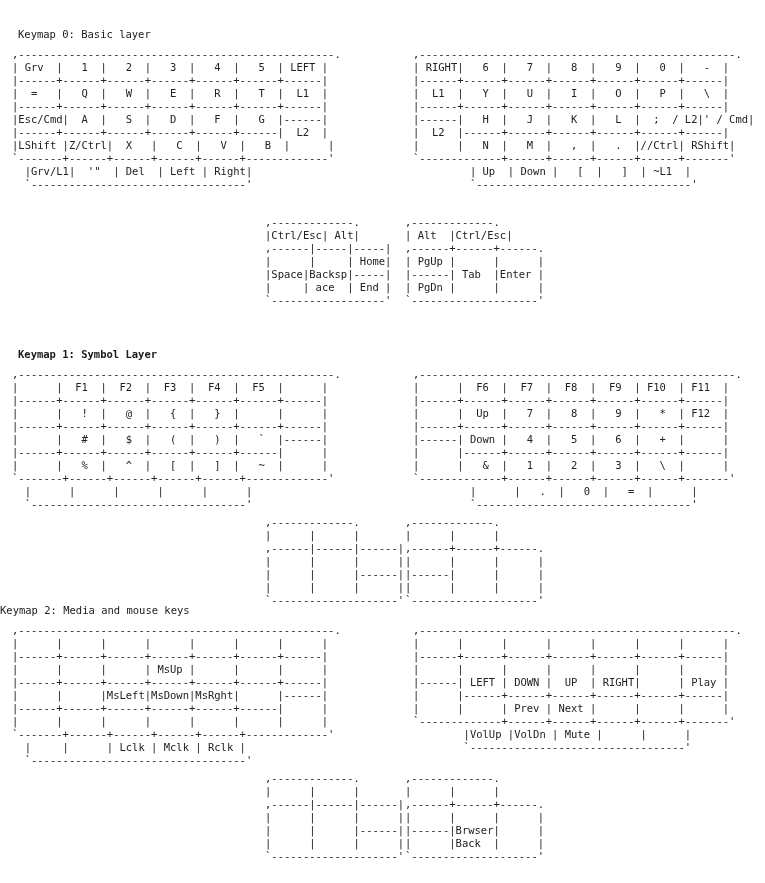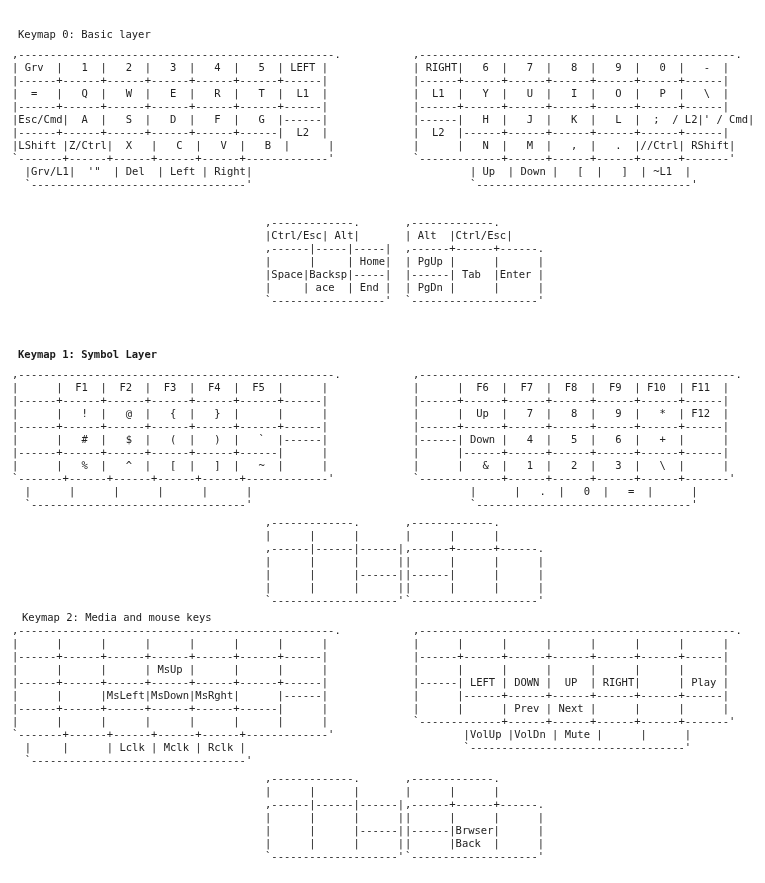--- a/index.html
+++ b/index.html
@@ -121,21 +121,21 @@
 `--------------------'</pre>
 
   <pre class="ascii" style="left:405px; top:516px;">,-------------.
 |      |      |
 ,------+------+------.
 |      |      |      |
 |------|      |      |
 |      |      |      |
 `--------------------'</pre>
 
-  <div class="section-title" style="left:22px; top:604px;margin-top:7px;">Keymap 2: Media and mouse keys</div>
+  <div class="section-title" style="left:0; top:604px;">Keymap 2: Media and mouse keys</div>
 
   <pre class="ascii" style="left:12px; top:624px;">,--------------------------------------------------.
 |      |      |      |      |      |      |      |
 |------+------+------+------+------+------+------|
 |      |      |      | MsUp |      |      |      |
 |------+------+------+------+------+------+------|
 |      |      |MsLeft|MsDown|MsRght|      |------|
 |------+------+------+------+------+------|      |
 |      |      |      |      |      |      |      |
 `-------+------+------+------+------+-------------'

